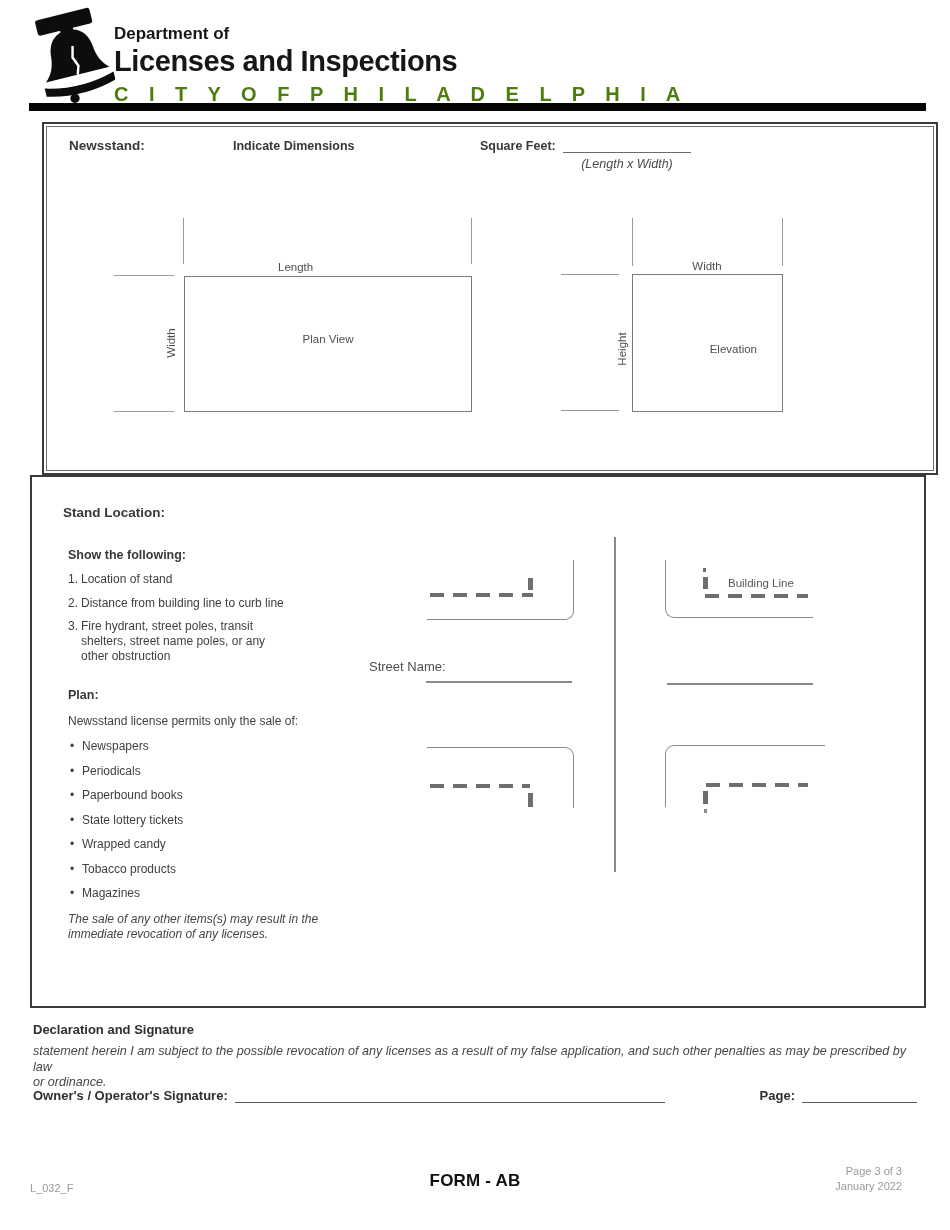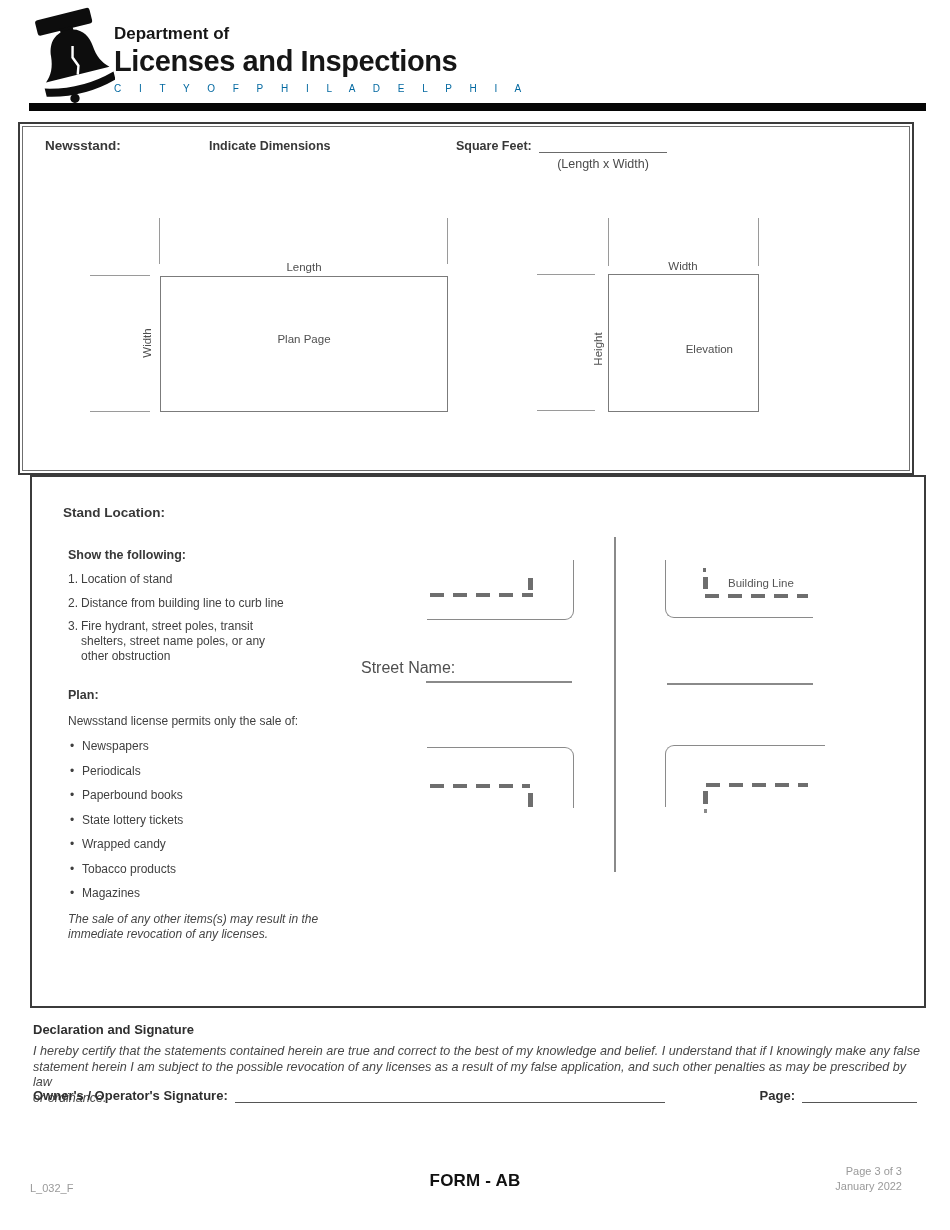--- a/index.html
+++ b/index.html
@@ -2,26 +2,26 @@
 <html><head>
 <meta charset="utf-8">
 <style>
   * { margin:0; padding:0; box-sizing:border-box; }
   html,body { background:#fff; }
   .page {
     position:relative; width:950px; height:1230px; background:#ffffff;
     font-family:"Liberation Sans", sans-serif; color:#3d3d3d; overflow:hidden;
   }
   .abs { position:absolute; }
-  .i { }
+  .i { font-style:italic; }
 
   
   .dept-line  { font-size:17px; font-weight:bold; color:#161616; }
   .lni-line   { font-size:29px; font-weight:bold; color:#161616; letter-spacing:-0.4px; margin-top:1px; }
-  .city-line  { font-size:10px; font-weight:normal; color:#0369a1; letter-spacing:7.5px; margin-top:5px; }
+  .city-line  { font-size:20px; font-weight:bold; color:#4d7c0f; letter-spacing:7.5px; margin-top:5px; }
   .black-bar  { left:29px; top:103px; width:897px; height:8px; background:#050505; }
 
   
   .formbox { border:2px solid #3b3b3b; background:#fff; }
   .formbox.inner::before { content:""; position:absolute; inset:2px; border:1px solid #6f6f6f; pointer-events:none; }
 
   .lbl13b { font-size:13.5px; font-weight:bold; color:#383838; }
   .lbl12b { font-size:12.5px; font-weight:bold; color:#383838; }
   .diag-lbl { font-size:11.5px; color:#4f4f4f; }
 
@@ -77,36 +77,36 @@
       </g>
     </svg>
   </div>
   <div class="abs" style="left:114px; top:24px;">
     <div class="dept-line">Department of</div>
     <div class="lni-line">Licenses and Inspections</div>
     <div class="city-line">C I T Y   O F   P H I L A D E L P H I A</div>
   </div>
   <div class="abs black-bar"></div>
 
-  <div class="abs formbox inner" style="left:18px; top:122px; width:896px; height:353px;padding-left:8px;">
+  <div class="abs formbox inner" style="left:42px; top:122px; width:896px; height:353px;padding-left:8px;">
 
     <div class="abs lbl13b" style="left:25px; top:14px;">Newsstand:</div>
     <div class="abs lbl12b" style="left:189px; top:15px;">Indicate Dimensions</div>
     <div class="abs lbl12b" style="left:436px; top:15px;">Square Feet:</div>
     <div class="abs blank-line" style="left:519px; top:14px; width:128px; height:15px;"></div>
     <div class="abs diag-lbl i" style="left:519px; top:33px; width:128px; text-align:center; color:#4a4a4a; font-size:12.5px;">(Length x Width)</div>
 
     <div class="abs tickline" style="left:139px; top:94px; width:1px; height:46px;"></div>
     <div class="abs tickline" style="left:427px; top:94px; width:1px; height:46px;"></div>
     <div class="abs tickline" style="left:70px; top:151px; width:60px; height:1px;"></div>
     <div class="abs tickline" style="left:70px; top:287px; width:60px; height:1px;"></div>
-    <div class="abs diag-lbl" style="left:234px; top:137px; width:100px; text-align:center;">Length</div>
+    <div class="abs diag-lbl" style="left:234px; top:137px; width:100px; ">Length</div>
     <div class="abs rect" style="left:140px; top:152px; width:288px; height:136px;"></div>
     <div class="abs diag-lbl" style="left:107px; top:213px; width:40px; text-align:center; transform:rotate(-90deg);">Width</div>
-    <div class="abs diag-lbl" style="left:204px; top:209px; width:160px; text-align:center;">Plan Page</div>
+    <div class="abs diag-lbl" style="left:204px; top:209px; width:160px; text-align:center;">Plan View</div>
 
     <div class="abs tickline" style="left:588px; top:94px; width:1px; height:48px;"></div>
     <div class="abs tickline" style="left:738px; top:94px; width:1px; height:48px;"></div>
     <div class="abs tickline" style="left:517px; top:150px; width:58px; height:1px;"></div>
     <div class="abs tickline" style="left:517px; top:286px; width:58px; height:1px;"></div>
     <div class="abs diag-lbl" style="left:613px; top:136px; width:100px; text-align:center;">Width</div>
     <div class="abs rect" style="left:588px; top:150px; width:151px; height:138px;"></div>
     <div class="abs diag-lbl" style="left:556px; top:219px; width:44px; text-align:center; transform:rotate(-90deg);">Height</div>
     <div class="abs diag-lbl" style="left:613px; top:219px; width:100px; text-align:right;">Elevation</div>
   </div>
@@ -173,34 +173,33 @@
   <div class="abs curb" style="left:665px; top:745px; width:160px; height:62px; border-left-width:1.5px; border-top-width:1.5px; border-top-left-radius:9px;"></div>
 
   <div class="abs dash-h" style="left:430px; top:593px; width:103px;"></div>
   <div class="abs tick-v" style="left:528px; top:578px; height:12px;"></div>
 
   <div class="abs dash-h" style="left:705px; top:594px; width:103px;"></div>
   <div class="abs tick-v" style="left:703px; top:577px; height:12px;"></div>
   <div class="abs" style="left:703px; top:568px; width:3px; height:4px; background:#6e6e6e;"></div>
   <div class="abs diag-lbl" style="left:728px; top:577px; color:#565656;">Building Line</div>
 
-  <div class="abs diag-lbl" style="left:361px; top:659px; font-size:16px;">Street Name:</div>
+  <div class="abs diag-lbl" style="left:369px; top:659px; font-size:13px;">Street Name:</div>
   <div class="abs thin-line" style="left:426px; top:681px; width:146px;"></div>
   <div class="abs thin-line" style="left:667px; top:683px; width:146px;"></div>
 
   <div class="abs dash-h" style="left:430px; top:784px; width:100px;"></div>
   <div class="abs tick-v" style="left:528px; top:793px; height:14px;"></div>
 
   <div class="abs dash-h" style="left:706px; top:783px; width:102px;"></div>
   <div class="abs tick-v" style="left:703px; top:791px; height:13px;"></div>
   <div class="abs" style="left:704px; top:809px; width:3px; height:4px; background:#8a8a8a;"></div>
 
   <div class="abs decl-title" style="left:33px; top:1022px;">Declaration and Signature</div>
   <div class="abs decl-body" style="left:33px; top:1044px; width:890px;">
-    <div>I hereby certify that the statements contained herein are true and correct to the best of my knowledge and belief. I understand that if I knowingly make any false</div>
     <div>statement herein I am subject to the possible revocation of any licenses as a result of my false application, and such other penalties as may be prescribed by law</div>
     <div>or ordinance.</div>
   </div>
 
   <div class="abs sig-row" style="left:33px; top:1088px; width:884px;">
     <span class="sig-lbl">Owner's / Operator's Signature:</span>
     <span class="sig-line" style="width:430px; margin-left:7px;"></span>
     <span style="flex:1;"></span>
     <span class="sig-lbl">Page:</span>
     <span class="sig-line" style="width:115px; margin-left:7px;"></span>

